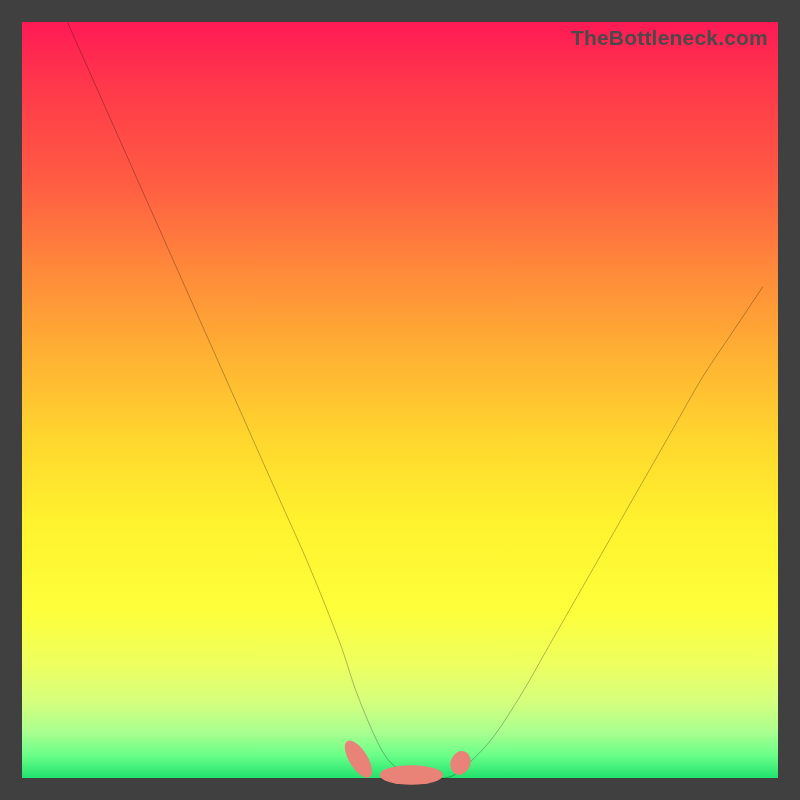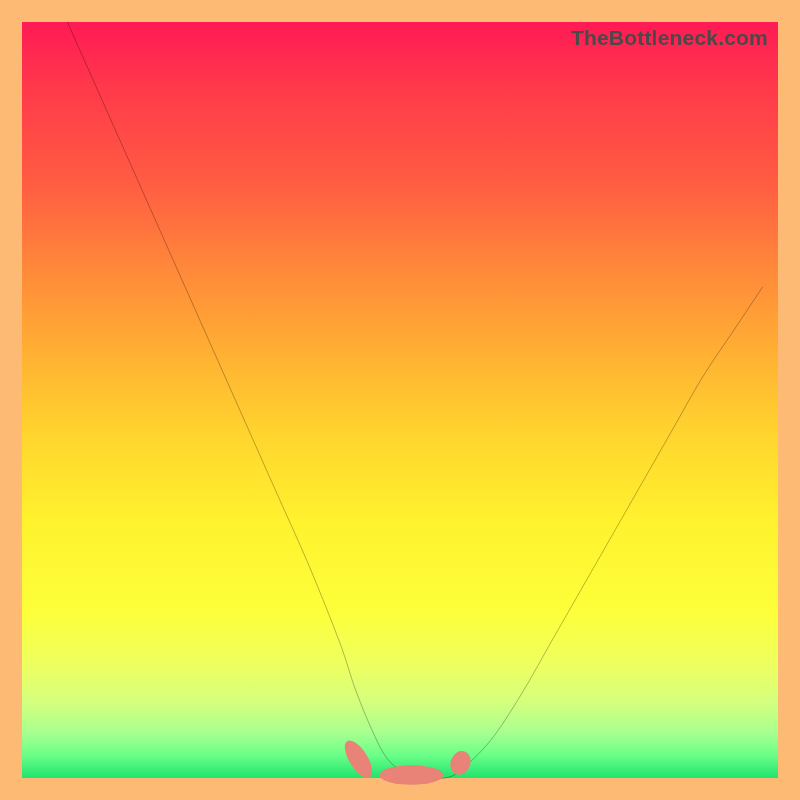--- a/index.html
+++ b/index.html
@@ -8,21 +8,21 @@
     width: 800px;
     height: 800px;
     background: #000;
     font-family: Arial, Helvetica, sans-serif;
     overflow: hidden;
   }
   .frame {
     position: relative;
     width: 800px;
     height: 800px;
-    background: #fdba74;
+    background: #404040;
   }
   .plot-area {
     position: absolute;
     left: 22px;
     top: 22px;
     width: 756px;
     height: 756px;
     
     background: linear-gradient(
       to bottom,

